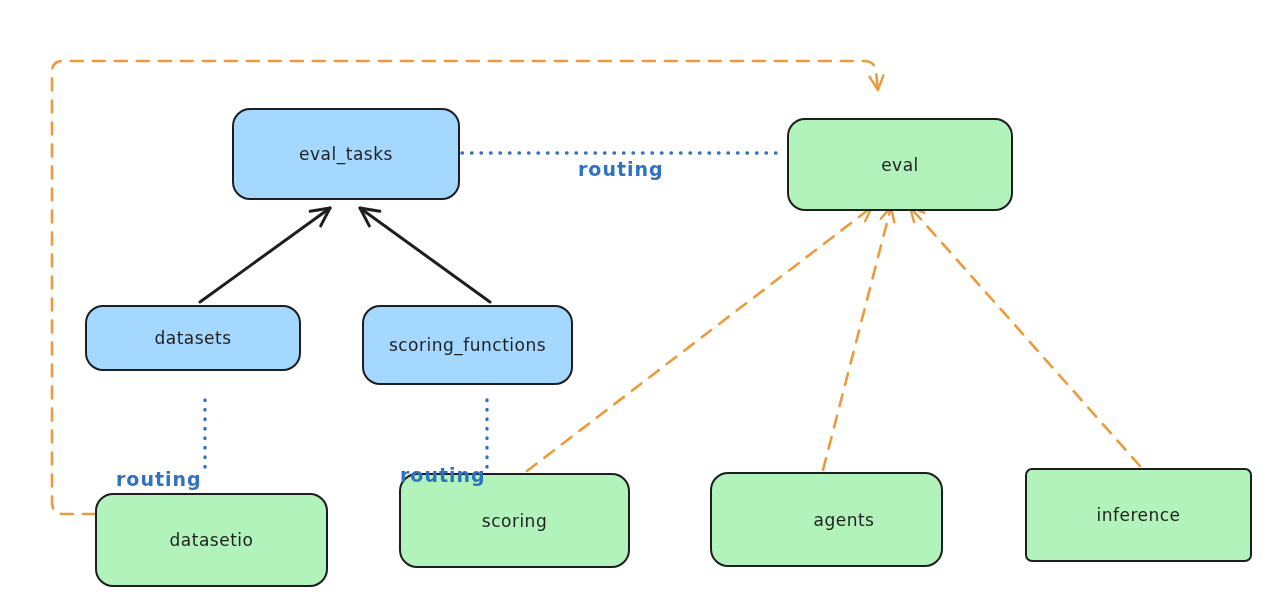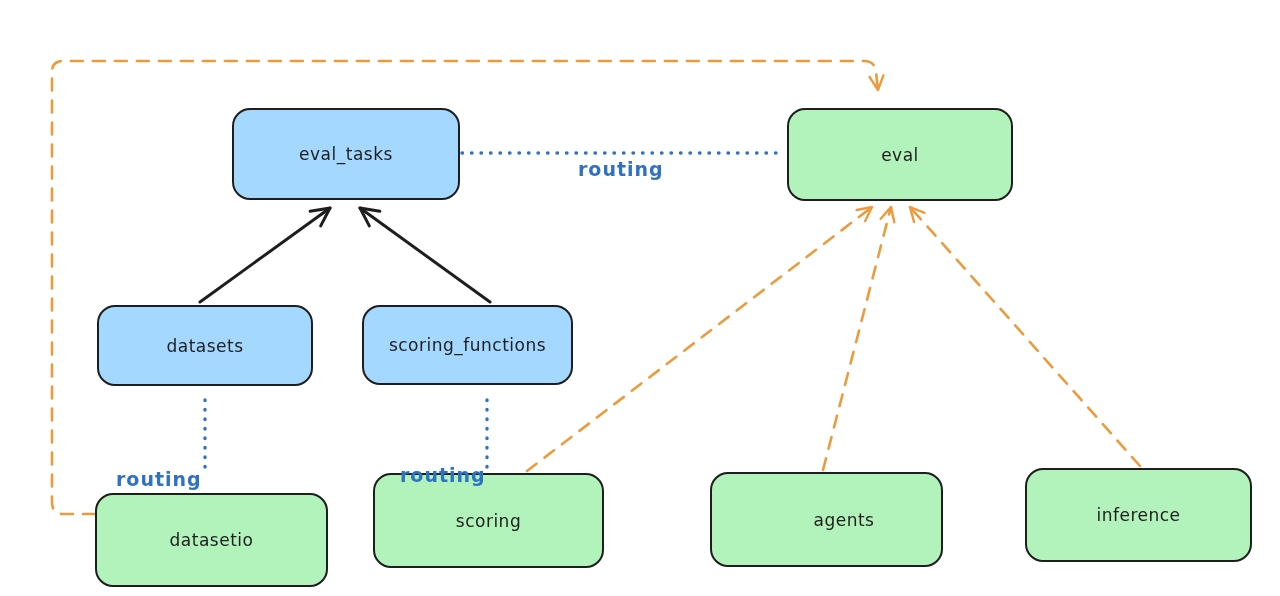--- a/index.html
+++ b/index.html
@@ -40,25 +40,25 @@
   .edge-label {
     position: absolute;
     font-size: 19px;
     font-weight: bold;
     letter-spacing: 1px;
     z-index: 3;
     margin-top: 44px;
   }
   
   .n-eval-tasks        { left: 232px; top: 108px; width: 228px; height: 92px; }
-  .n-eval              { left: 787px; top: 108px; width: 226px; height: 93px; }
-  .n-datasets          { left:  97px; top: 305px; width: 216px; height: 81px; }
+  .n-eval              { left: 787px; top: 118px; width: 226px; height: 93px; }
+  .n-datasets          { left:  85px; top: 305px; width: 216px; height: 66px; }
   .n-scoring-functions { left: 362px; top: 305px; width: 211px; height: 80px; }
   .n-datasetio         { left:  95px; top: 477px; width: 233px; height: 94px; margin-top: 16px; }
-  .n-scoring           { left: 373px; top: 473px; width: 231px; height: 95px; text-align: right; }
+  .n-scoring           { left: 399px; top: 473px; width: 231px; height: 95px; text-align: right; }
   .n-agents            { left: 710px; top: 472px; width: 233px; height: 95px; }
   .n-inference         { left: 1025px; top: 468px; width: 227px; height: 94px; }
   
   .l-routing-top  { left: 578px; top: 114px; width: 82px; text-align: center; }
   .l-routing-left { left: 116px; top: 424px; }
   .l-routing-mid  { left: 400px; top: 420px; }
 </style>
 </head>
 <body>
 
@@ -108,21 +108,21 @@
   </div>
 
   <div class="node n-scoring" style="background-color: rgb(178, 242, 187);">
     <span>scoring</span>
   </div>
 
   <div class="node n-agents" style="background-color: rgb(178, 242, 187); padding-left: 35px;">
     <span>agents</span>
   </div>
 
-  <div class="node n-inference" style="background-color: rgb(178, 242, 187);">
+  <div class="node n-inference" style="background-color: rgb(178, 242, 187); border-radius: 7px;">
     <span>inference</span>
   </div>
 
   <div class="edge-label l-routing-top" style="color: rgb(47, 114, 196);">routing</div>
 
   <div class="edge-label l-routing-left" style="color: rgb(47, 114, 196);">routing</div>
 
   <div class="edge-label l-routing-mid" style="color: rgb(47, 114, 196);">routing</div>
 
 </div>

